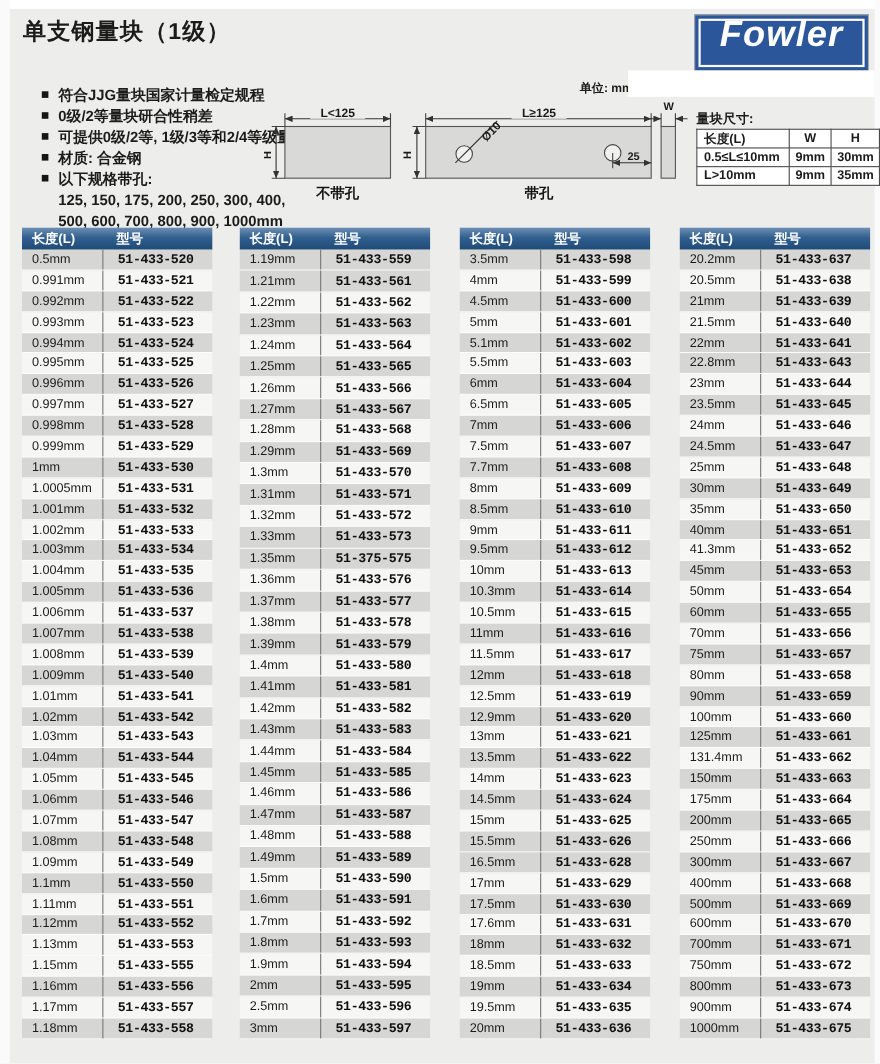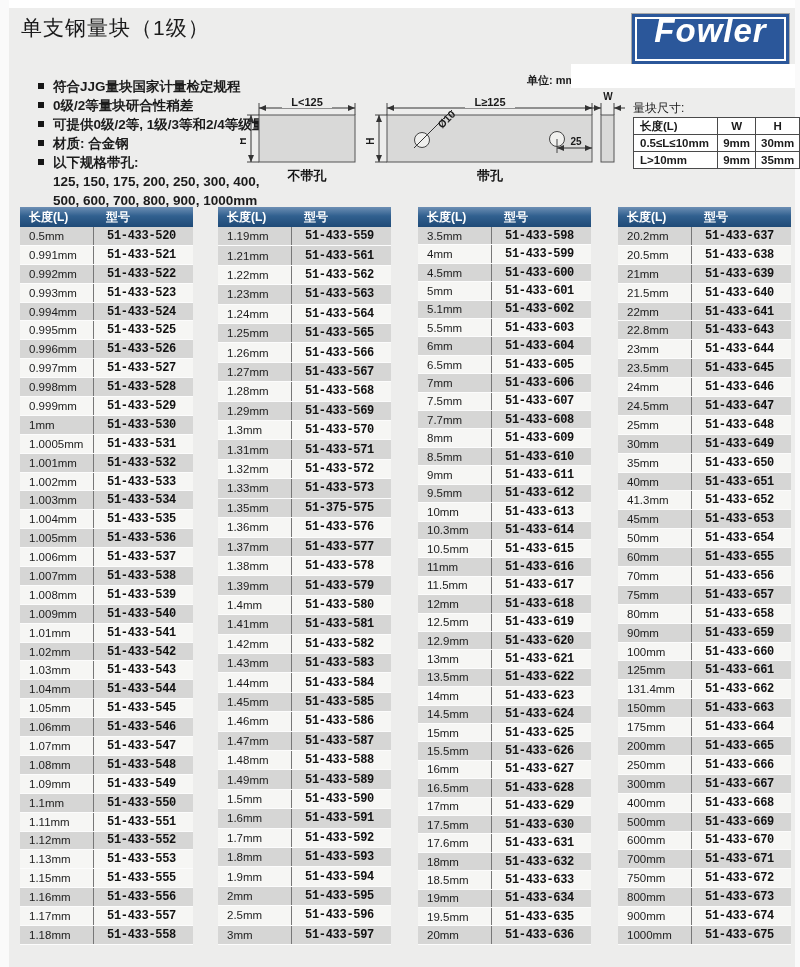--- a/index.html
+++ b/index.html
@@ -2,40 +2,40 @@
 <html><head>
 <meta charset="utf-8">
 <style>
   html,body{margin:0;padding:0;background:#fff;}
   .page{position:relative;width:800px;height:967px;background:#ededec;overflow:hidden;
         font-family:"Liberation Sans",sans-serif;color:#1b1b1b;}
   .strip-top{position:absolute;left:0;top:0;width:800px;height:8px;background:#fff;}
   .strip-left{position:absolute;left:0;top:0;width:9px;height:967px;background:#fafafa;}
   .strip-right{position:absolute;right:0;top:0;width:5px;height:967px;background:#fafafa;}
 
-  .title{position:absolute;left:21px;top:14px;font-size:21px;font-weight:normal;letter-spacing:1px;text-align:center;}
+  .title{position:absolute;left:21px;top:14px;font-size:21px;font-weight:bold;letter-spacing:1px;text-align:center;}
 
   .logo{position:absolute;left:631px;top:13px;width:157px;height:50px;background:#2b579a;
         border:1px solid #a9a9a9;display:flex;justify-content:center;}
   .logo-frame{position:absolute;inset:3px;border:2px solid #fff;}
   .logo-text{position:relative;color:#fff;font-size:33px;font-weight:bold;font-style:italic;
              letter-spacing:1px;transform:translateY(-2px);}
 
   .bullets{position:absolute;left:22px;top:62px;margin:16px;padding:0;list-style:none;width:420px;}
   .bullets li{font-size:13.5px;font-weight:bold;line-height:17px;margin-bottom:2px;}
   .bsq{display:inline-block;width:6px;height:6px;background:#161616;margin-right:9px;vertical-align:2px;}
   .subline{font-size:14px;font-weight:bold;line-height:17px;margin:1px 0 1px 15px;}
 
   .unit-note{position:absolute;left:527px;top:73px;font-size:11px;font-weight:bold;}
   .white-box{position:absolute;left:571px;top:64px;width:224px;height:24px;background:#fff;}
 
   .diagram{position:absolute;left:240px;top:88px;}
   .diagram text{font-family:"Liberation Sans",sans-serif;}
 
-  .spec-title{position:absolute;left:633px;top:100px;font-size:12px;font-weight:normal;}
+  .spec-title{position:absolute;left:633px;top:100px;font-size:12px;font-weight:bold;}
   .spec-table{position:absolute;left:633px;top:117px;border-collapse:collapse;background:#fff;}
   .spec-table td{border:1px solid #4a4a4a;font-size:11.5px;font-weight:bold;height:16px;
                  padding:0 4px;text-align:center;white-space:nowrap;}
   .spec-table td.first{width:74px;text-align:left;padding-left:6px;}
   .spec-table td.wcol{width:30px;}
   .spec-table td.hcol{width:35px;}
 
   .mtable{position:absolute;top:207px;width:173px;height:738px;display:flex;flex-direction:column;}
   .mtable:nth-of-type(1){left:20px;}
   .mtable:nth-of-type(2){left:218px;}
@@ -583,24 +583,20 @@
           <div class="cell mod">51-433-624</div>
         </div>
         <div class="mrow even">
           <div class="cell len">15mm</div>
           <div class="cell mod">51-433-625</div>
         </div>
         <div class="mrow odd">
           <div class="cell len">15.5mm</div>
           <div class="cell mod">51-433-626</div>
         </div>
-        <div class="mrow even">
-          <div class="cell len">16mm</div>
-          <div class="cell mod">51-433-627</div>
-        </div>
         <div class="mrow odd">
           <div class="cell len">16.5mm</div>
           <div class="cell mod">51-433-628</div>
         </div>
         <div class="mrow even">
           <div class="cell len">17mm</div>
           <div class="cell mod">51-433-629</div>
         </div>
         <div class="mrow odd">
           <div class="cell len">17.5mm</div>

